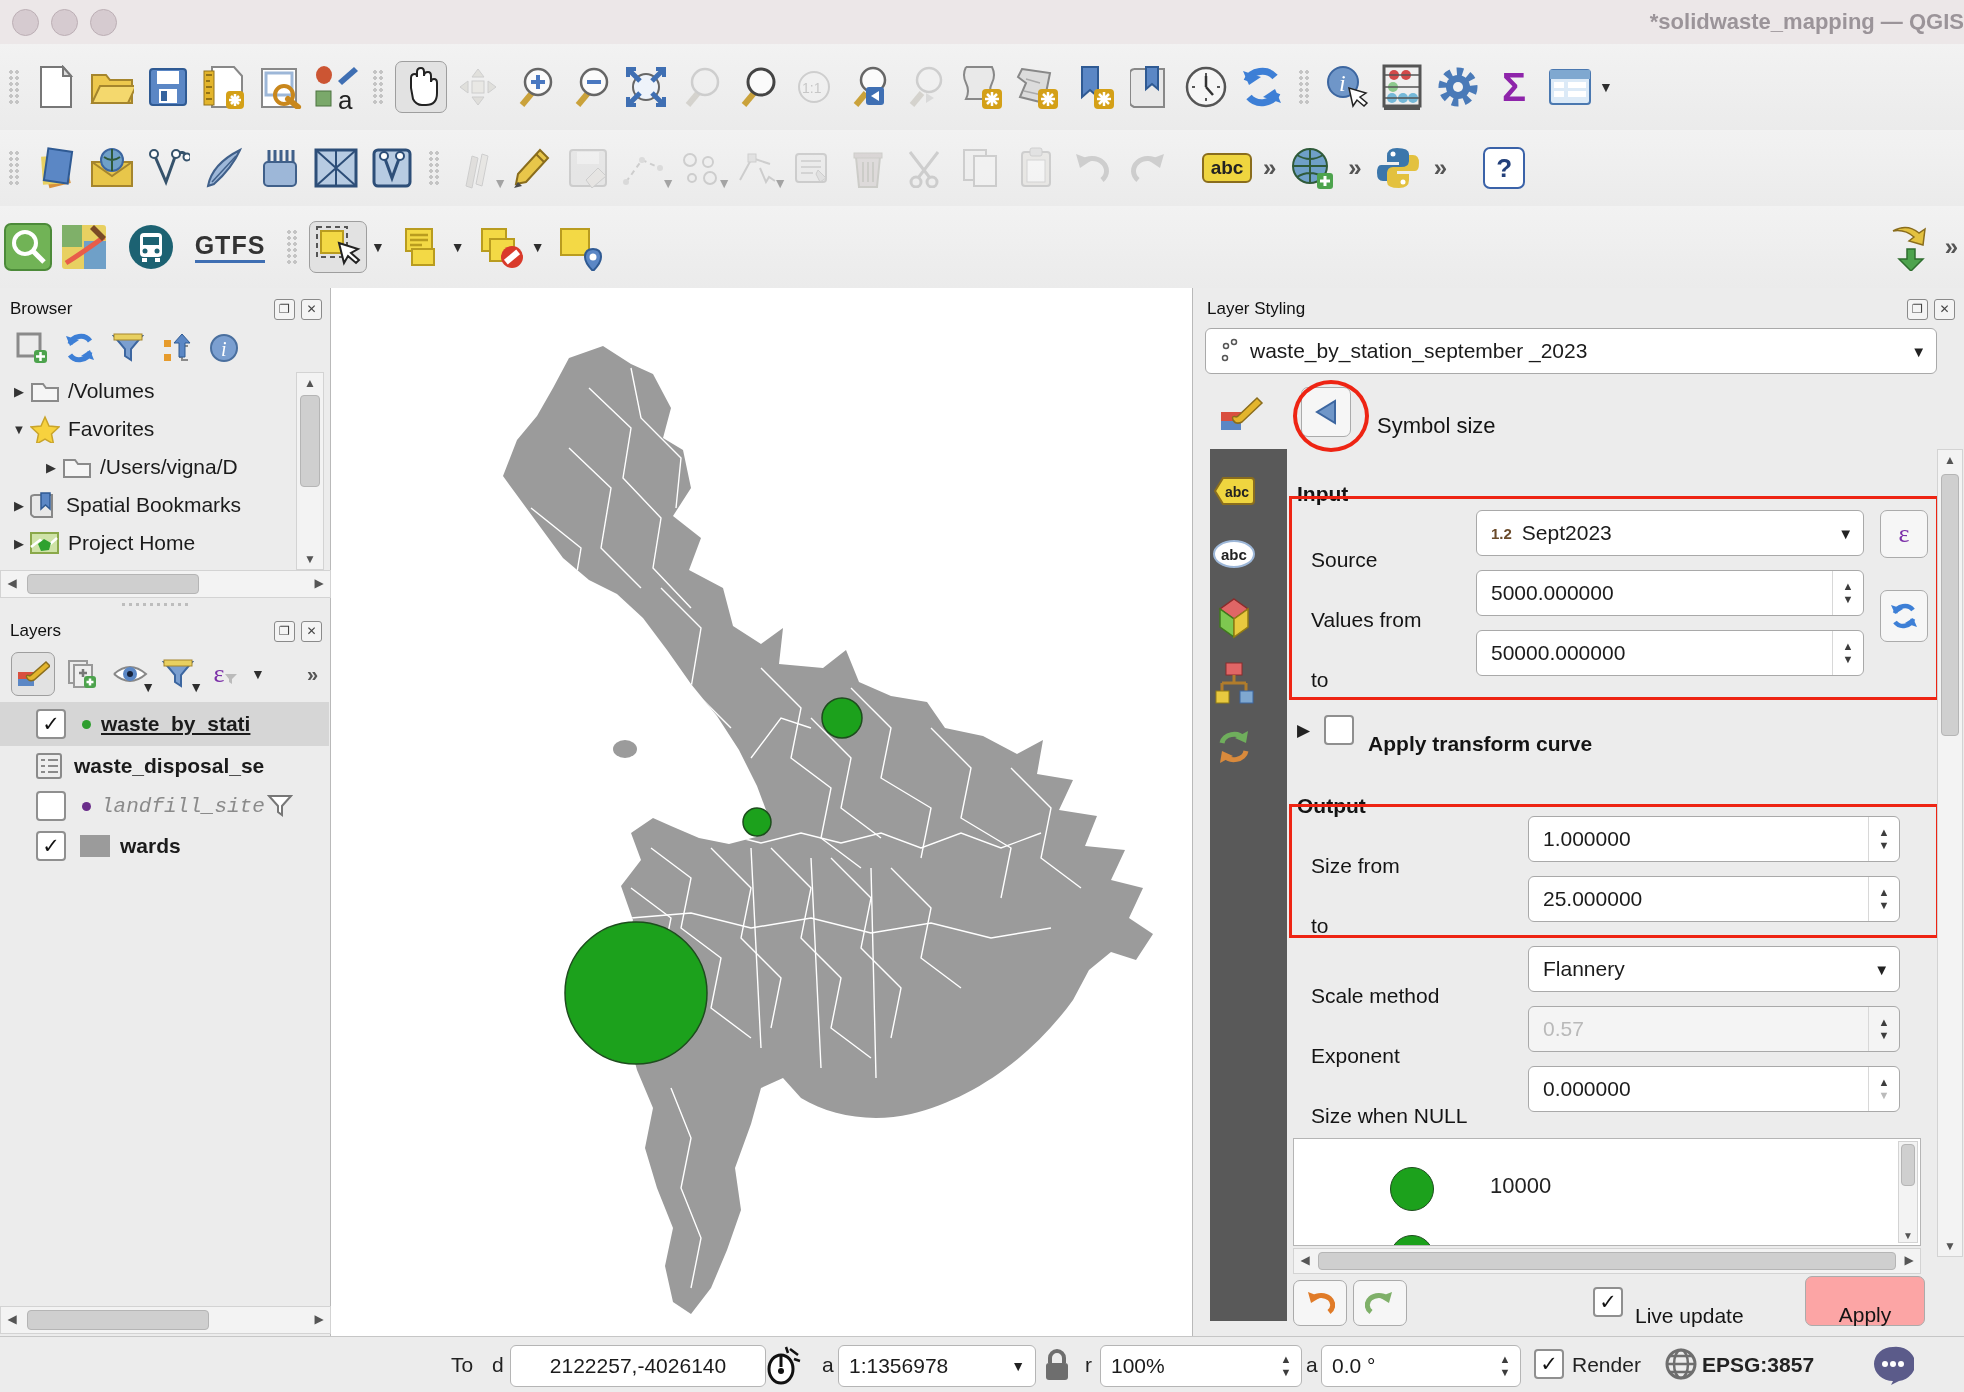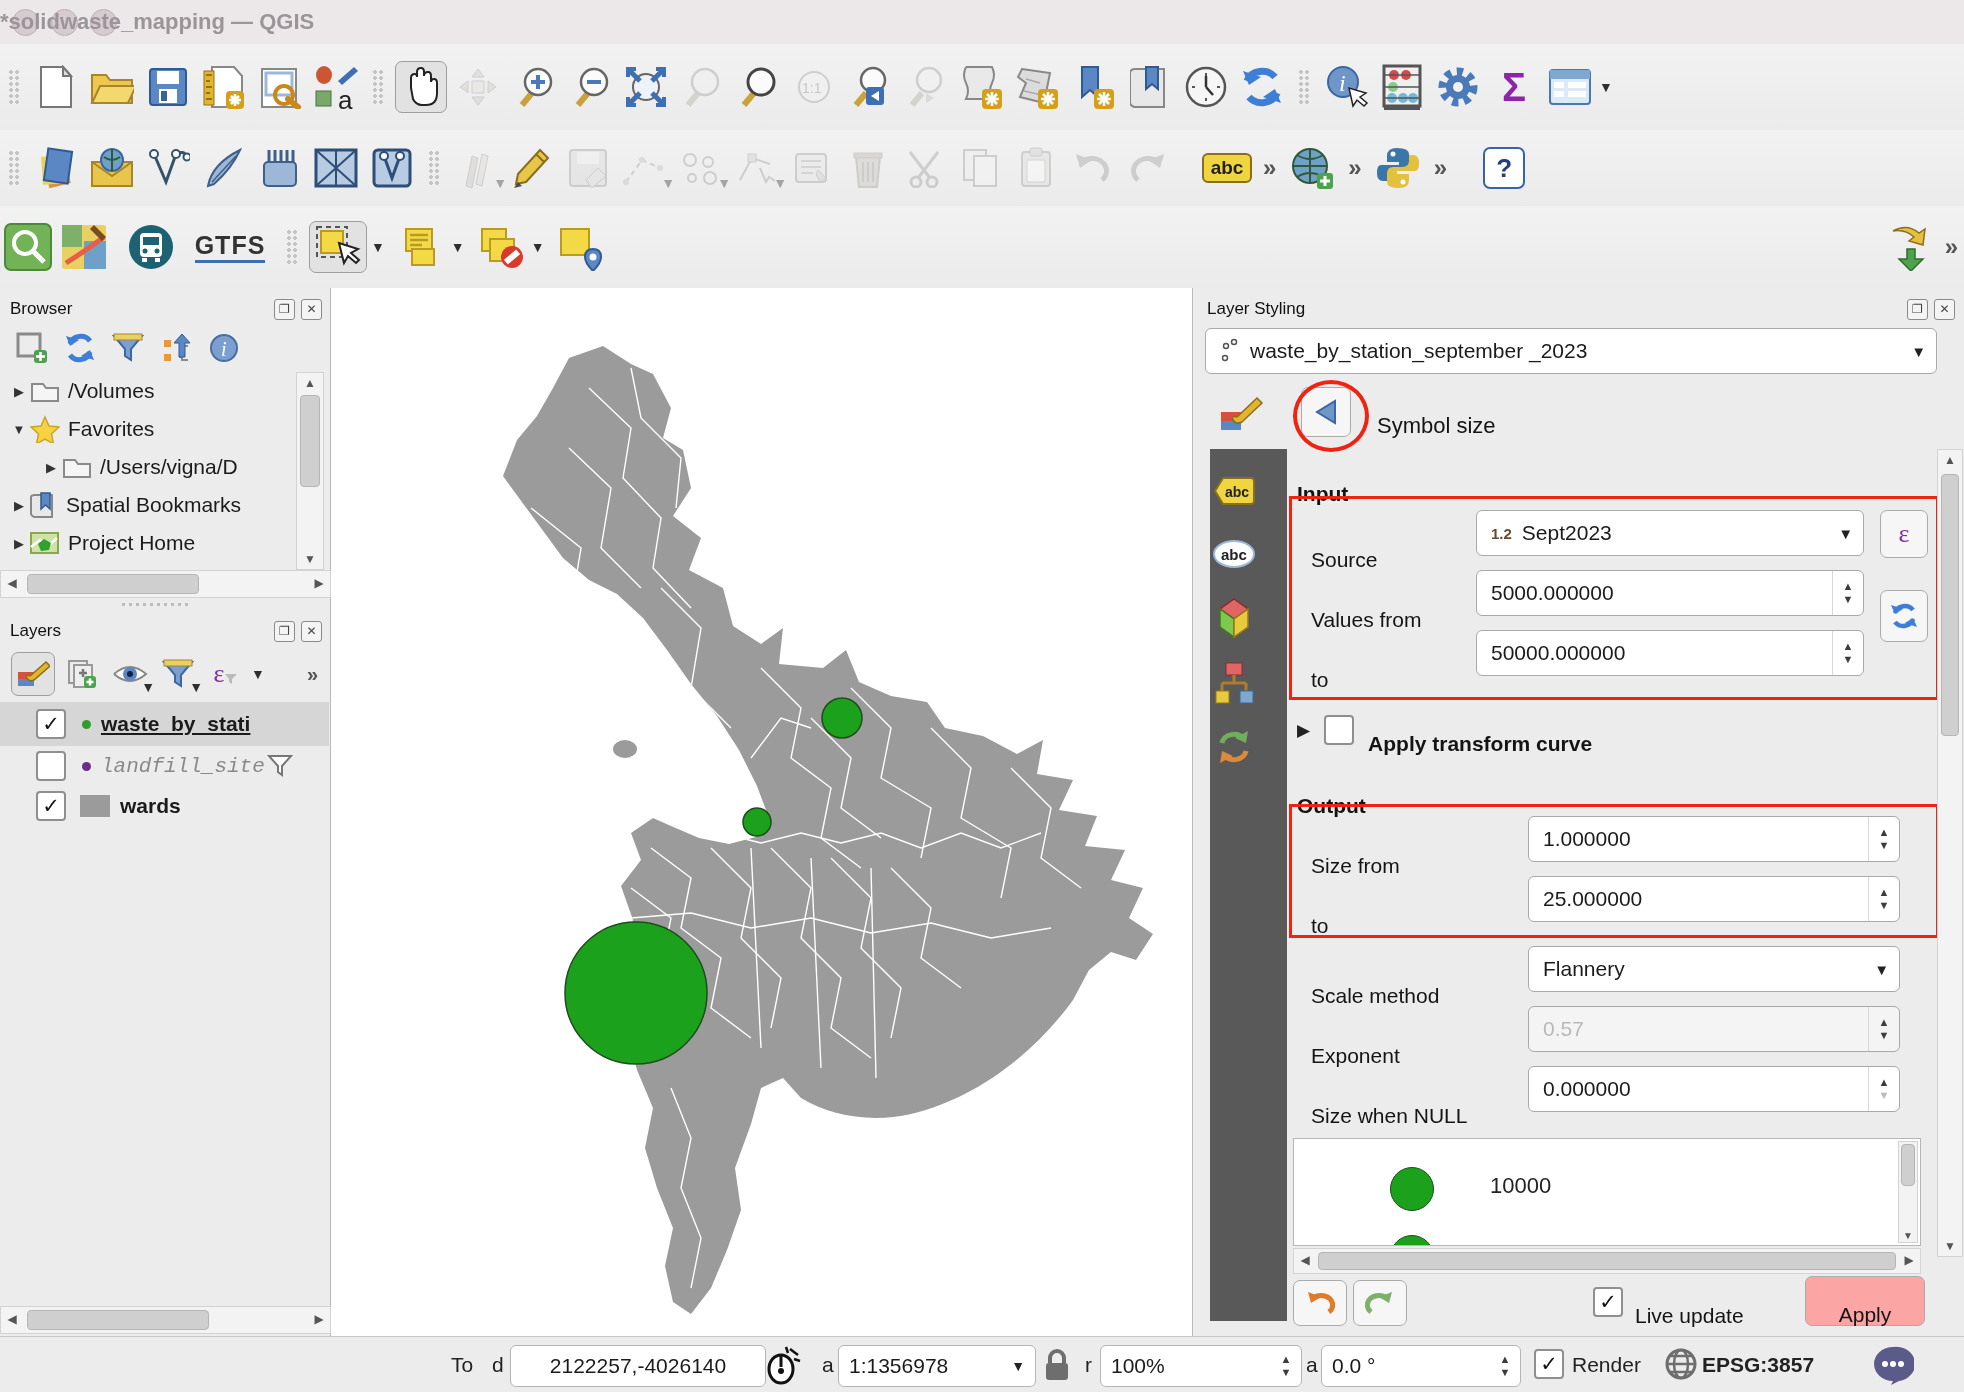--- a/index.html
+++ b/index.html
@@ -3,21 +3,21 @@
 <meta charset="utf-8">
 <style>
   html,body{margin:0;padding:0;background:#dcdcdc;}
   #win{position:relative;width:1964px;height:1392px;background:#ececec;overflow:hidden;
        font-family:"Liberation Sans","DejaVu Sans",sans-serif;color:#1b1b1b;}
   .abs{position:absolute;}
   .row{display:flex;align-items:center;}
   
   #titlebar{left:0;top:0;width:1964px;height:44px;background:#ece7e8;border-bottom:1px solid #c9c2c4;display:flex;align-items:center;}
   .tl{width:25px;height:25px;border-radius:50%;background:#d6cbd0;border:1px solid #bcafb5;margin-left:12px;}
-  #title-text{position:absolute;left:0;right:0;text-align:left;font-weight:bold;font-size:22px;color:#9b9499;}
+  #title-text{position:absolute;left:0;right:0;text-align:right;font-weight:bold;font-size:22px;color:#9b9499;}
   
   .tb{left:0;right:0;display:flex;align-items:center;background:linear-gradient(#f2f2f2,#ebebeb);border-bottom:1px solid #d2d2d2;}
   #tb1{top:44px;height:86px;}
   #tb2{top:130px;height:76px;}
   #tb3{top:206px;height:82px;}
   .ic{width:50px;height:50px;display:flex;align-items:center;justify-content:center;flex:none;margin:0 3px;position:relative;}
   .ic.sm{width:42px;height:42px;}
   .pressed{background:#e2e2e2;border:1px solid #9e9e9e;border-radius:7px;}
   .dis{opacity:.38;filter:grayscale(.7);}
   .hdl{width:12px;height:36px;margin:0 8px;flex:none;
@@ -669,20 +669,27 @@
       <span class="dd">▼</span>
       <span style="flex:1;"></span>
       <span class="ov" style="font-size:20px;">»</span>
     </div>
     <div class="abs" style="left:0;top:414px;width:329px;height:176px;">
       <div class="tree-row" style="height:44px;background:#d6d6d6;padding-left:36px;">
         <span class="cb">✓</span>
         <span class="dot" style="background:#2f9e2f;margin:0 10px 0 16px;"></span>
         <span style="font-weight:bold;text-decoration:underline;white-space:nowrap;">waste_by_stati</span>
       </div>
+      <div class="tree-row" style="height:40px;padding-left:36px;">
+        <svg width="28" height="26">
+            <rect x="1" y="1" width="24" height="24" rx="2" fill="#eee" stroke="#8a8a8a" stroke-width="2"></rect>
+            <path d="M5 7 h4 M5 13 h4 M5 19 h4 M12 7 h10 M12 13 h10 M12 19 h10" stroke="#8a8a8a" stroke-width="2"></path>
+          </svg>
+        <span style="font-weight:bold;margin-left:10px;white-space:nowrap;">waste_disposal_se</span>
+      </div>
       <div class="tree-row" style="height:40px;padding-left:36px;font-family:Liberation Mono, monospace;">
         <span class="cb"></span>
         <span class="dot" style="background:#6a2d8a;margin:0 10px 0 16px;"></span>
         <span style="font-style:italic;color:#8a8a8a;white-space:nowrap;">landfill_site</span>
         <svg width="26" height="26" style="margin-left:2px;">
             <path d="M2 3 h22 l-9 10 v9 l-4-3 v-6 z" fill="#fff" stroke="#777" stroke-width="2"></path>
           </svg>
       </div>
       <div class="tree-row" style="height:40px;padding-left:36px;">
         <span class="cb">✓</span>

